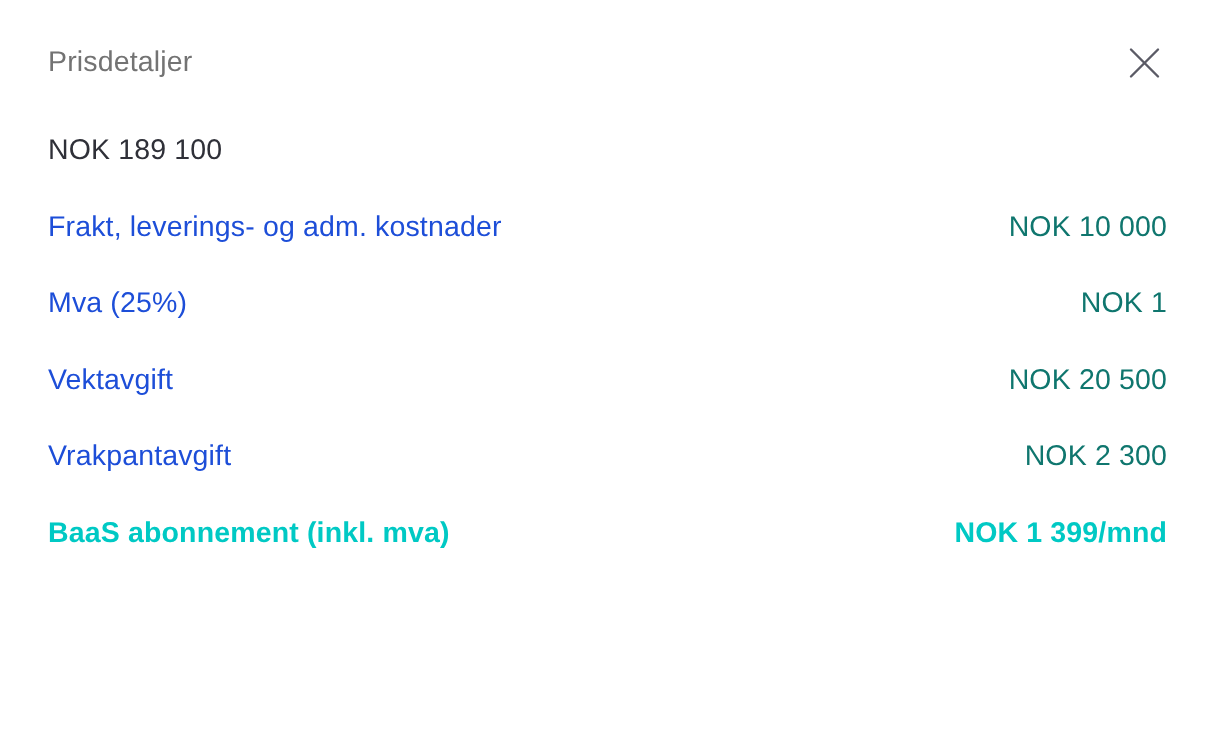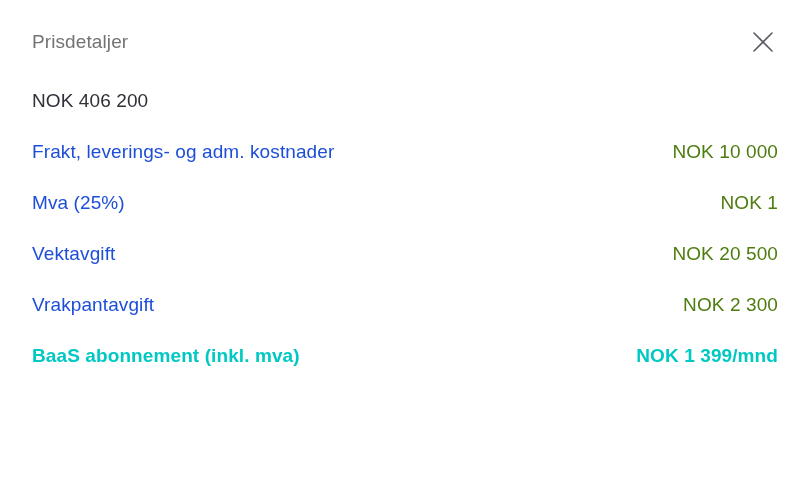--- a/index.html
+++ b/index.html
@@ -60,21 +60,21 @@
   .row .label {
     font-size: 19px;
     font-weight: 400;
     color: #1d4ed8;
     letter-spacing: 0.1px;
     white-space: nowrap;
   }
   .row .value {
     font-size: 19px;
     font-weight: 400;
-    color: #4d7c0f;
+    color: #0f766e;
     letter-spacing: 0.1px;
     white-space: nowrap;
     text-align: right;
   }
   .row.primary .label,
   .row.primary .value {
     color: #2f3038;
   }
   .row.total .label,
   .row.total .value {
@@ -103,21 +103,21 @@
           <line x1="2" y1="2" x2="20" y2="20" stroke="#5b5b66" stroke-width="1.6" stroke-linecap="round"></line>
           <line x1="20" y1="2" x2="2" y2="20" stroke="#5b5b66" stroke-width="1.6" stroke-linecap="round"></line>
         </svg>
       </span>
     </button>
   </div>
 
   <div class="rows">
 
     <div class="row primary">
-      <span class="value">NOK 406 200</span>
+      <span class="value">NOK 189 100</span>
     </div>
 
     <div class="row">
       <span class="label">Frakt, leverings- og adm. kostnader</span>
       <span class="value">NOK 10 000</span>
     </div>
 
     <div class="row">
       <span class="label">Mva (25%)</span>
       <span class="value">NOK 1</span>

